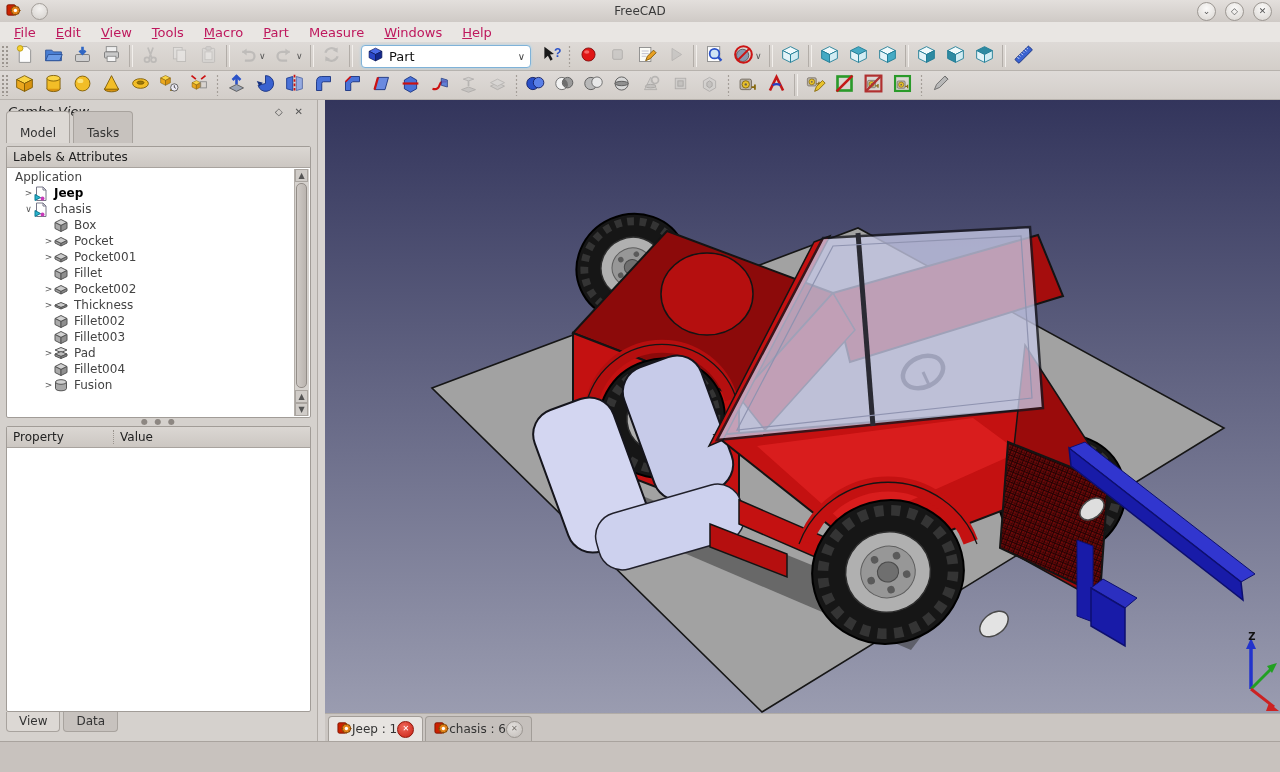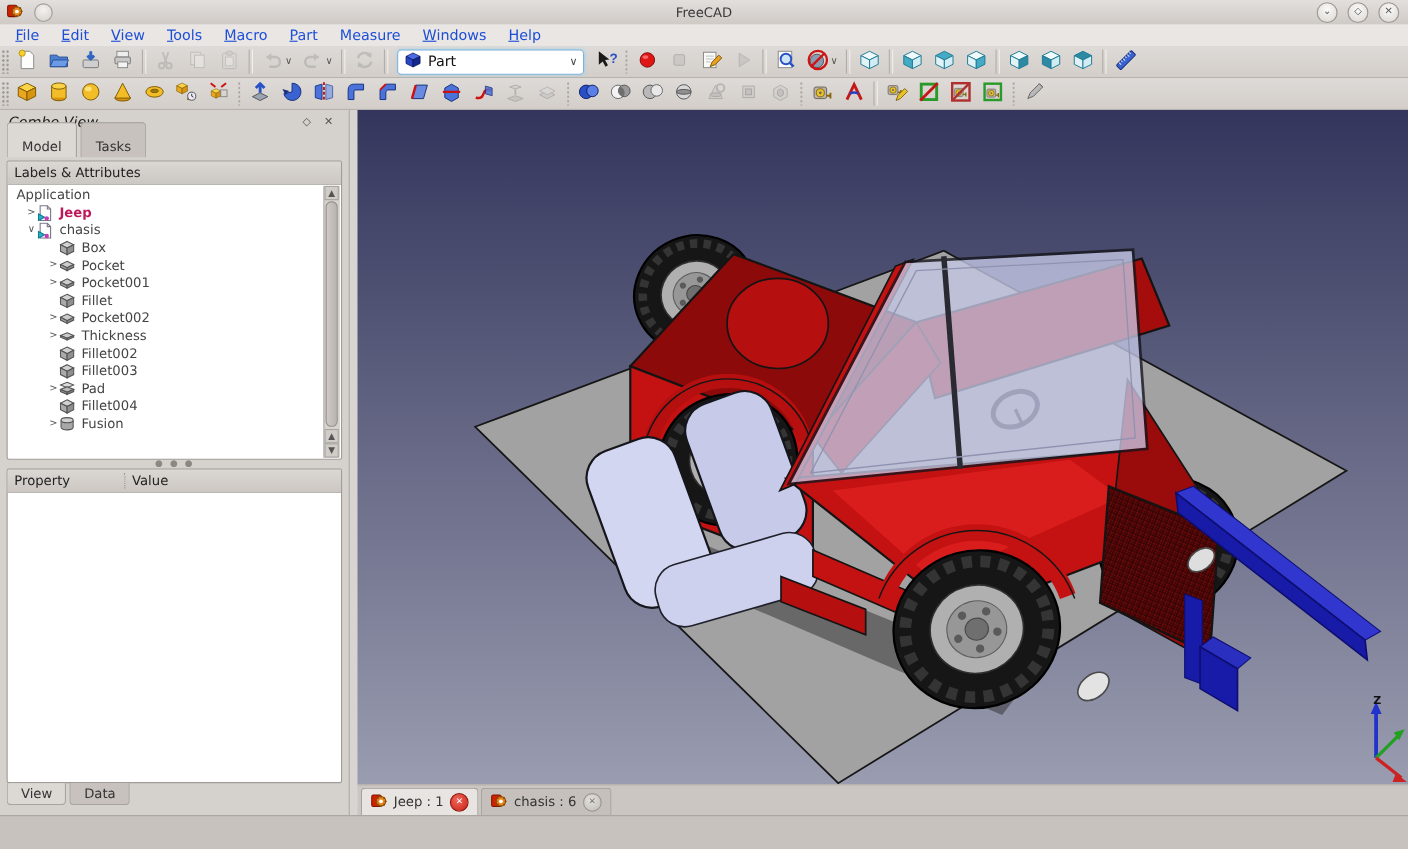--- a/index.html
+++ b/index.html
@@ -13,21 +13,21 @@
   #tb-left{display:flex;align-items:center;margin-left:6px;z-index:2;}
   .tcirc{width:15px;height:15px;border-radius:50%;margin-left:10px;
     background:radial-gradient(circle at 50% 32%,#f4f2f0,#d3cfcb);border:1px solid #a39e99;}
   #tb-right{position:absolute;right:8px;top:2px;display:flex;z-index:2;}
   .wbtn{width:17px;height:17px;border-radius:50%;margin-left:9px;
     background:radial-gradient(circle at 50% 32%,#fbfaf9,#d9d5d1);border:1px solid #9d9893;
     font-size:9px;color:#555;display:flex;align-items:center;justify-content:center;line-height:1;}
   
   #menubar{position:absolute;left:0;top:22px;width:1280px;height:20px;background:#e9e6e3;
     display:flex;align-items:center;padding-left:4px;box-sizing:border-box;}
-  .menu-item{padding:1px 10px;font-size:13px;color:#1d4ed8;white-space:nowrap;}
+  .menu-item{padding:1px 10px;font-size:13px;color:#be185d;white-space:nowrap;}
   .mn{text-decoration:underline;}
   
   .tbrow{position:absolute;left:0;width:1280px;height:29px;display:flex;align-items:center;
     background:linear-gradient(#dedad7,#d3cec9);border-bottom:1px solid #b7b2ad;box-sizing:border-box;}
   #tb1{top:42px;} #tb2{top:71px;}
   .grip{width:7px;height:22px;margin:0 2px 0 1px;flex:none;
     background-image:radial-gradient(#9b958f 1px,transparent 1.2px);background-size:4px 4px;}
   .tbtn{width:29px;height:27px;flex:none;display:flex;align-items:center;justify-content:center;
     background:none;border:none;padding:0;}
   .tbtn.dis{opacity:.42;filter:grayscale(.9);}
@@ -50,21 +50,21 @@
   .cv-tab{font-size:12px;padding:14px 13px 3px;background:#c7c2be;border:1px solid #a8a39e;
     border-bottom:none;border-radius:4px 4px 0 0;color:#333;}
   .cv-tab.act{background:#dcd8d4;}
   .panel{position:absolute;left:6px;width:305px;background:#fff;border:1px solid #a19c97;border-radius:2px;box-sizing:border-box;}
   #tree-panel{top:46px;height:272px;}
   .panel-hdr{height:21px;background:linear-gradient(#dbd7d3,#ccc7c2);border-bottom:1px solid #a8a39e;
     font-size:12px;display:flex;align-items:center;padding:0 6px;color:#222;box-sizing:border-box;}
   #tree-body{position:absolute;top:22px;bottom:1px;left:2px;right:16px;overflow:hidden;
     font-size:12px;color:#444;}
   .trow{height:16px;display:flex;align-items:center;white-space:nowrap;}
-  .trow.bold .tlabel{font-weight:bold;color:#be185d;}
+  .trow.bold .tlabel{font-weight:bold;color:#000000;}
   .tarrow{width:11px;font-size:9px;color:#555;text-align:center;flex:none;}
   .ticon{width:15px;height:15px;margin-right:5px;flex:none;}
   .sb{position:absolute;top:22px;bottom:1px;right:1px;width:14px;background:#d6d2ce;
     border-left:1px solid #b4afaa;}
   .sb .arr{position:absolute;left:0;width:13px;height:13px;font-size:8px;color:#555;
     display:flex;align-items:center;justify-content:center;background:#d0ccc8;border:1px solid #aaa5a0;box-sizing:border-box;}
   .sb .thumb{position:absolute;left:1px;width:11px;border-radius:5px;
     background:linear-gradient(90deg,#cfcac6,#bab4af);border:1px solid #938d88;box-sizing:border-box;}
   #dock-split{position:absolute;top:318px;left:0;width:318px;height:8px;text-align:center;
     font-size:8px;letter-spacing:2px;color:#8d8782;line-height:8px;}
@@ -77,21 +77,21 @@
   .vd-tab{font-size:12px;padding:2px 12px 3px;background:#c7c2be;border:1px solid #a8a39e;
     border-top:none;border-radius:0 0 4px 4px;color:#333;}
   .vd-tab.act{background:#dcd8d4;}
   
   #viewport{position:absolute;left:325px;top:100px;width:955px;height:613px;
     background:linear-gradient(#33355c,#9a9cb0);}
   #scene{position:absolute;left:0;top:0;}
   
   #mdibar{position:absolute;left:325px;top:713px;width:955px;height:28px;background:#cbc6c2;
     border-top:1px solid #b1aca7;display:flex;align-items:flex-end;padding-left:3px;box-sizing:border-box;}
-  .mtab{height:24px;display:flex;align-items:center;gap:6px;padding:0 8px;font-size:12px;
+  .mtab{height:24px;display:flex;align-items:center;padding:0 8px;font-size:12px;
     border:1px solid #a29d98;border-bottom:none;border-radius:4px 4px 0 0;background:#c5c0bc;color:#333;margin-right:2px;}
   .mtab.act{background:#e7e4e1;}
   .mclose{width:15px;height:15px;border-radius:50%;display:flex;align-items:center;justify-content:center;
     font-size:8px;line-height:1;}
   .mclose.red{background:radial-gradient(circle at 40% 35%,#f0695c,#c81f12);border:1px solid #8e1509;color:#fff;}
   .mclose.gry{background:radial-gradient(circle at 40% 35%,#e4e1de,#c0bbb7);border:1px solid #9a9590;color:#77726d;}
   
   #statusbar{position:absolute;left:0;top:741px;width:1280px;height:31px;background:#c8c2be;
     border-top:1px solid #a9a39e;}
 </style>

